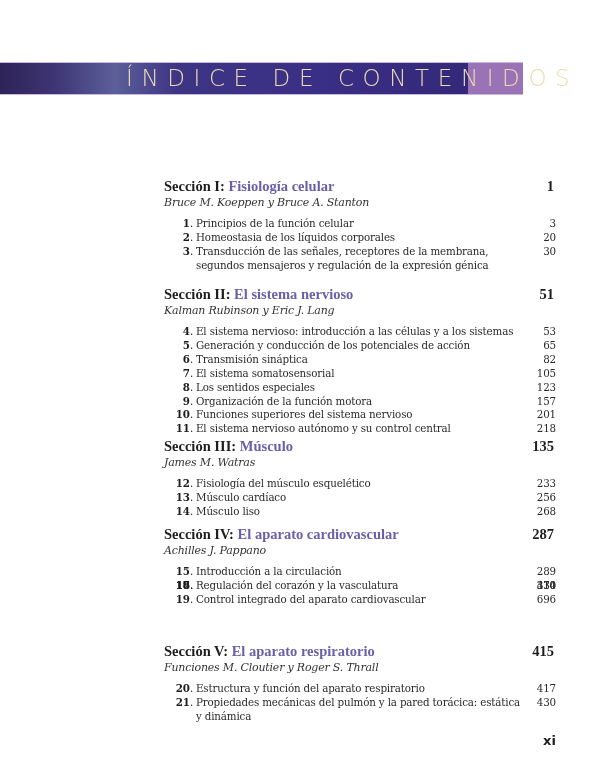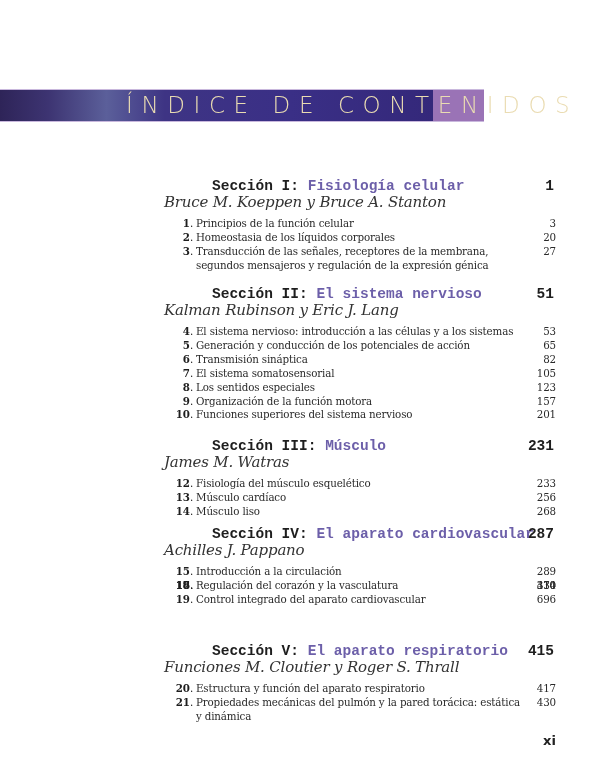--- a/index.html
+++ b/index.html
@@ -2,42 +2,42 @@
 <html><head>
 <meta charset="utf-8">
 <style>
   html, body { margin: 0; padding: 0; }
   body {
     width: 600px; height: 767px; background: #ffffff; position: relative; overflow: hidden;
     font-family: "DejaVu Serif", "Liberation Serif", serif;
     color: #2a2a2a;
   }
   .banner {
-    position: absolute; left: 0; top: 62px; width: 484px; height: 31px;
+    position: absolute; left: 0; top: 62px; width: 523px; height: 31px;
     background: linear-gradient(90deg, #2e2458 0%, #3d3472 10%, #5b5f9a 22%, #3e3484 34%, #3a2f86 60%, #34287a 89.5%, #9a73b6 89.5%, #9a73b6 100%);
-    border-top: 1px solid #c9b8dd; border-bottom: 1px solid #c9b8dd; margin-top: 27px;
+    border-top: 1px solid #c9b8dd; border-bottom: 1px solid #c9b8dd;
   }
   .banner-title {
     position: absolute; left: 126px; top: 0; height: 31px; line-height: 31px;
     font-family: "DejaVu Sans", "Liberation Sans", sans-serif;
     font-weight: 200; font-size: 23px; letter-spacing: 8.6px;
     color: #eadcb2;
     white-space: nowrap;
   }
   .toc { position: absolute; left: 164px; top: 0; width: 392px; }
   .section { position: absolute; left: 0; width: 392px; }
   .sec-head {
     position: relative; height: 20px;
-    font-family: Liberation Mono, monospace;
-    font-weight: bold; font-size: 14.5px; line-height: 20px; color: #1e1e1e; margin-left: 48px;
+    font-family: Liberation Serif, serif;
+    font-weight: bold; font-size: 14.5px; line-height: 20px; color: #1e1e1e;
   }
   .sec-head .accent { color: #6c5fa9; }
   .sec-head .sec-page { position: absolute; right: 2px; top: 0; }
   .authors {
-    font-style: italic; font-size: 15px; line-height: 13px; color: #333;
+    font-style: italic; font-size: 11px; line-height: 13px; color: #333;
     margin-top: 0px; margin-bottom: 8px;
     font-family: "DejaVu Serif", "Liberation Serif", serif;
     letter-spacing: -0.2px;
   }
   .item { position: relative; font-size: 10.3px; line-height: 13.9px; padding-left: 32px; padding-right: 36px; letter-spacing: -0.15px; }
   .item .num { position: absolute; left: 0; width: 29px; text-align: right; font-weight: bold; color: #1e1e1e; }
   .item .num::after { content: "."; font-weight: normal; }
   .item .pg { position: absolute; right: 0; top: 0; text-align: right; }
   .item .txt { display: block; }
   .footer-page {
@@ -66,21 +66,21 @@
       <span class="pg">3</span>
     </div>
     <div class="item">
       <span class="num">2</span>
       <span class="txt">Homeostasia de los líquidos corporales</span>
       <span class="pg">20</span>
     </div>
     <div class="item">
       <span class="num">3</span>
       <span class="txt">Transducción de las señales, receptores de la membrana, segundos mensajeros y regulación de la expresión génica</span>
-      <span class="pg">27</span>
+      <span class="pg">30</span>
     </div>
   </div>
 
   <div class="section" style="top:284px;">
     <div class="sec-head">
       <span>Sección II: </span><span class="accent">El sistema nervioso</span>
       <span class="sec-page">51</span>
     </div>
     <div class="authors">Kalman Rubinson y Eric J. Lang</div>
     <div class="item">
@@ -111,26 +111,31 @@
     <div class="item">
       <span class="num">9</span>
       <span class="txt">Organización de la función motora</span>
       <span class="pg">157</span>
     </div>
     <div class="item">
       <span class="num">10</span>
       <span class="txt">Funciones superiores del sistema nervioso</span>
       <span class="pg">201</span>
     </div>
+    <div class="item">
+      <span class="num">11</span>
+      <span class="txt">El sistema nervioso autónomo y su control central</span>
+      <span class="pg">218</span>
+    </div>
   </div>
 
   <div class="section" style="top:436px;">
     <div class="sec-head">
       <span>Sección III: </span><span class="accent">Músculo</span>
-      <span class="sec-page">231</span>
+      <span class="sec-page">135</span>
     </div>
     <div class="authors">James M. Watras</div>
     <div class="item">
       <span class="num">12</span>
       <span class="txt">Fisiología del músculo esquelético</span>
       <span class="pg">233</span>
     </div>
     <div class="item">
       <span class="num">13</span>
       <span class="txt">Músculo cardíaco</span>

